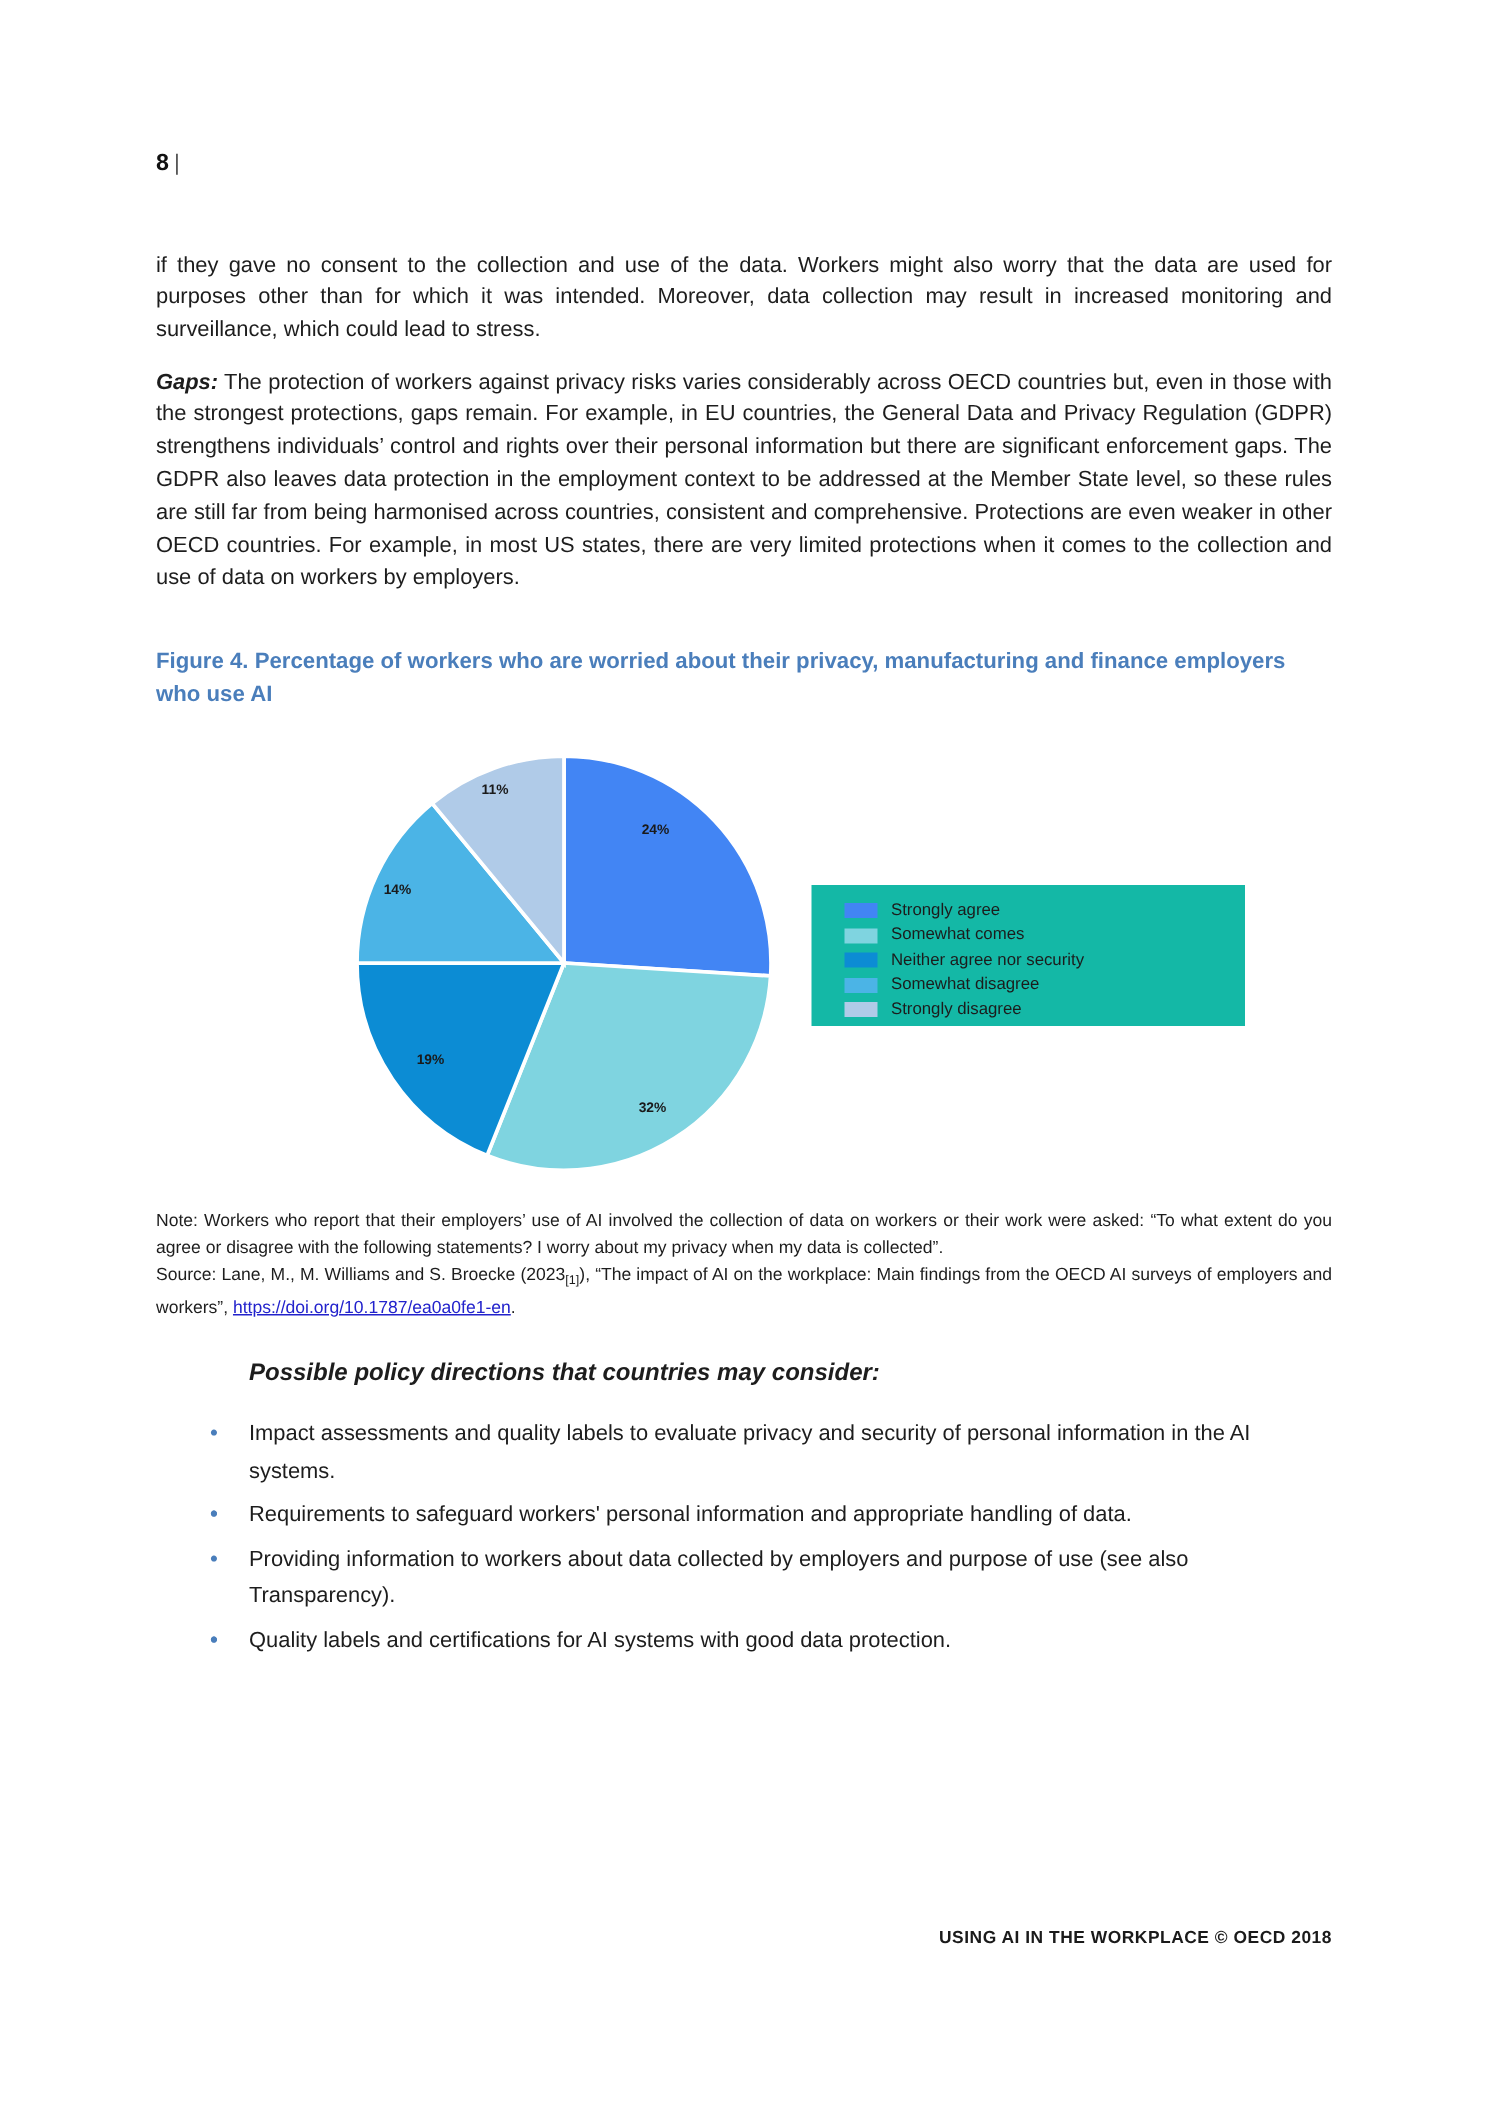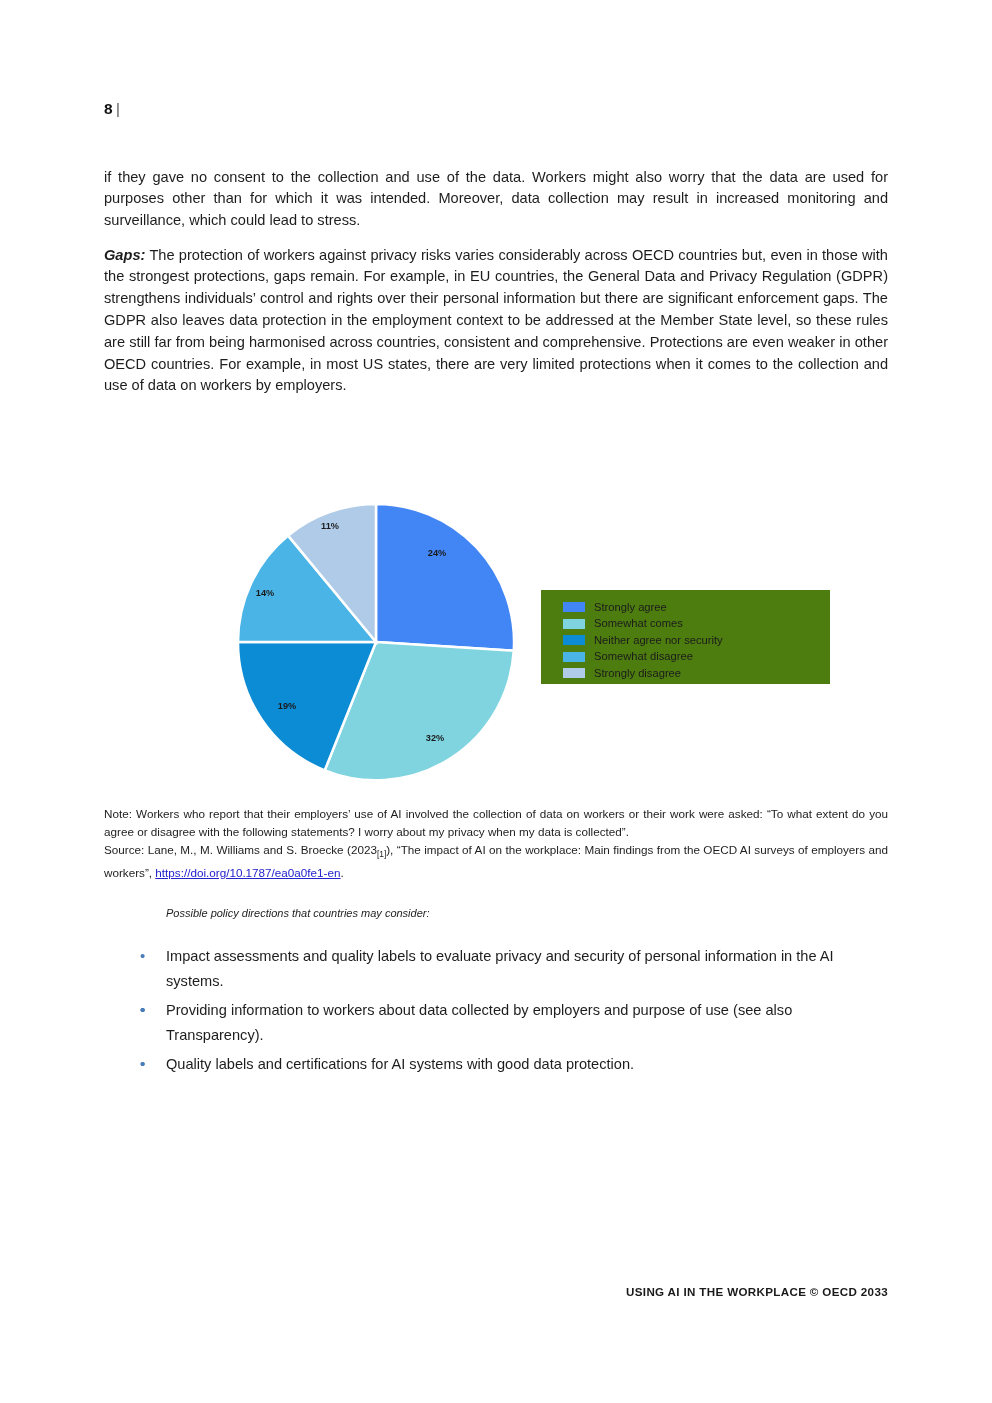--- a/index.html
+++ b/index.html
@@ -88,21 +88,21 @@
     font-weight: bold;
     fill: #1a1a1a;
   }
 
   .legend-box {
     position: absolute;
     left: 437px;
     top: 100px;
     width: 289px;
     height: 94px;
-    background: #4d7c0f;
+    background: #14b8a6;
     box-sizing: border-box;
     padding: 9px 0 0 22px;
   }
   .legend-item {
     display: flex;
     align-items: center;
     height: 16px;
     margin-bottom: 0.5px;
   }
   .legend-swatch {
@@ -139,22 +139,22 @@
   .doi-link {
     color: #2222cc;
     text-decoration: underline;
   }
 
   
   .policy-heading {
     position: absolute;
     left: 166px;
     top: 907px;
-    font-size: 11px;
-    font-weight: normal;
+    font-size: 16px;
+    font-weight: bold;
     font-style: italic;
     color: #1d1d1d;
   }
   .policy-list {
     position: absolute;
     left: 134px;
     top: 944px;
     width: 754px;
     margin: 0;
     padding: 0;
@@ -194,20 +194,21 @@
 <div class="page">
 
   <div class="page-header">
     <span class="num">8</span><span class="bar">|</span>
   </div>
 
   <p class="body-block p1">if they gave no consent to the collection and use of the data. Workers might also worry that the data are used for purposes other than for which it was intended. Moreover, data collection may result in increased monitoring and surveillance, which could lead to stress.</p>
 
   <p class="body-block p2"><b class="lead">Gaps:</b><span> The protection of workers against privacy risks varies considerably across OECD countries but, even in those with the strongest protections, gaps remain. For example, in EU countries, the General Data and Privacy Regulation (GDPR) strengthens individuals’ control and rights over their personal information but there are significant enforcement gaps. The GDPR also leaves data protection in the employment context to be addressed at the Member State level, so these rules are still far from being harmonised across countries, consistent and comprehensive. Protections are even weaker in other OECD countries. For example, in most US states, there are very limited protections when it comes to the collection and use of data on workers by employers.</span></p>
 
+  <div class="figure-title">Figure 4. Percentage of workers who are worried about their privacy, manufacturing and finance employers who use AI</div>
 
   <div class="chart-area">
 
     <div class="pie-wrap">
       <svg class="pie-svg" width="288" height="292" viewBox="0 0 288 292">
 
         <path fill="#4285f4" stroke="#ffffff" stroke-width="2.5" d="M 144 146 L 144 8 A 138 138 0 0 1 281.76 154.65 Z"></path>
 
         <path fill="#7fd4e0" stroke="#ffffff" stroke-width="2.5" d="M 144 146 L 281.76 154.65 A 138 138 0 0 1 92.75 274.32 Z"></path>
 
@@ -252,21 +253,21 @@
   <div class="note-block">
     <span>Note:</span><span> Workers who report that their employers’ use of AI involved the collection of data on workers or their work were asked: “To what extent do you agree or disagree with the following statements? I worry about my privacy when my data is collected”.</span>
     <span class="src-line"><span>Source:</span><span> Lane, M., M. Williams and S. Broecke (2023</span><span class="cite-sub">[1]</span><span>), “The impact of AI on the workplace: Main findings from the OECD AI surveys of employers and workers”, </span><a class="doi-link" href="#">https://doi.org/10.1787/ea0a0fe1-en</a><span>.</span></span>
   </div>
 
   <div class="policy-heading">Possible policy directions that countries may consider:</div>
 
   <ul class="policy-list">
     <li><span class="bullet">•</span><span>Impact assessments and quality labels to evaluate privacy and security of personal information in the AI systems.</span></li>
     <li><span class="bullet">•</span></li>
-    <li><span class="bullet">•</span></li>
+    <li><span class="bullet">•</span><span>Requirements to safeguard workers' personal information and appropriate handling of data.</span></li>
     <li><span class="bullet">•</span><span>Providing information to workers about data collected by employers and purpose of use (see also Transparency).</span></li>
     <li><span class="bullet">•</span></li>
     <li><span class="bullet">•</span><span>Quality labels and certifications for AI systems with good data protection.</span></li>
   </ul>
 
-  <div class="footer">USING AI IN THE WORKPLACE © OECD 2033</div>
+  <div class="footer">USING AI IN THE WORKPLACE © OECD 2018</div>
 
 </div>
 
 </body></html>

